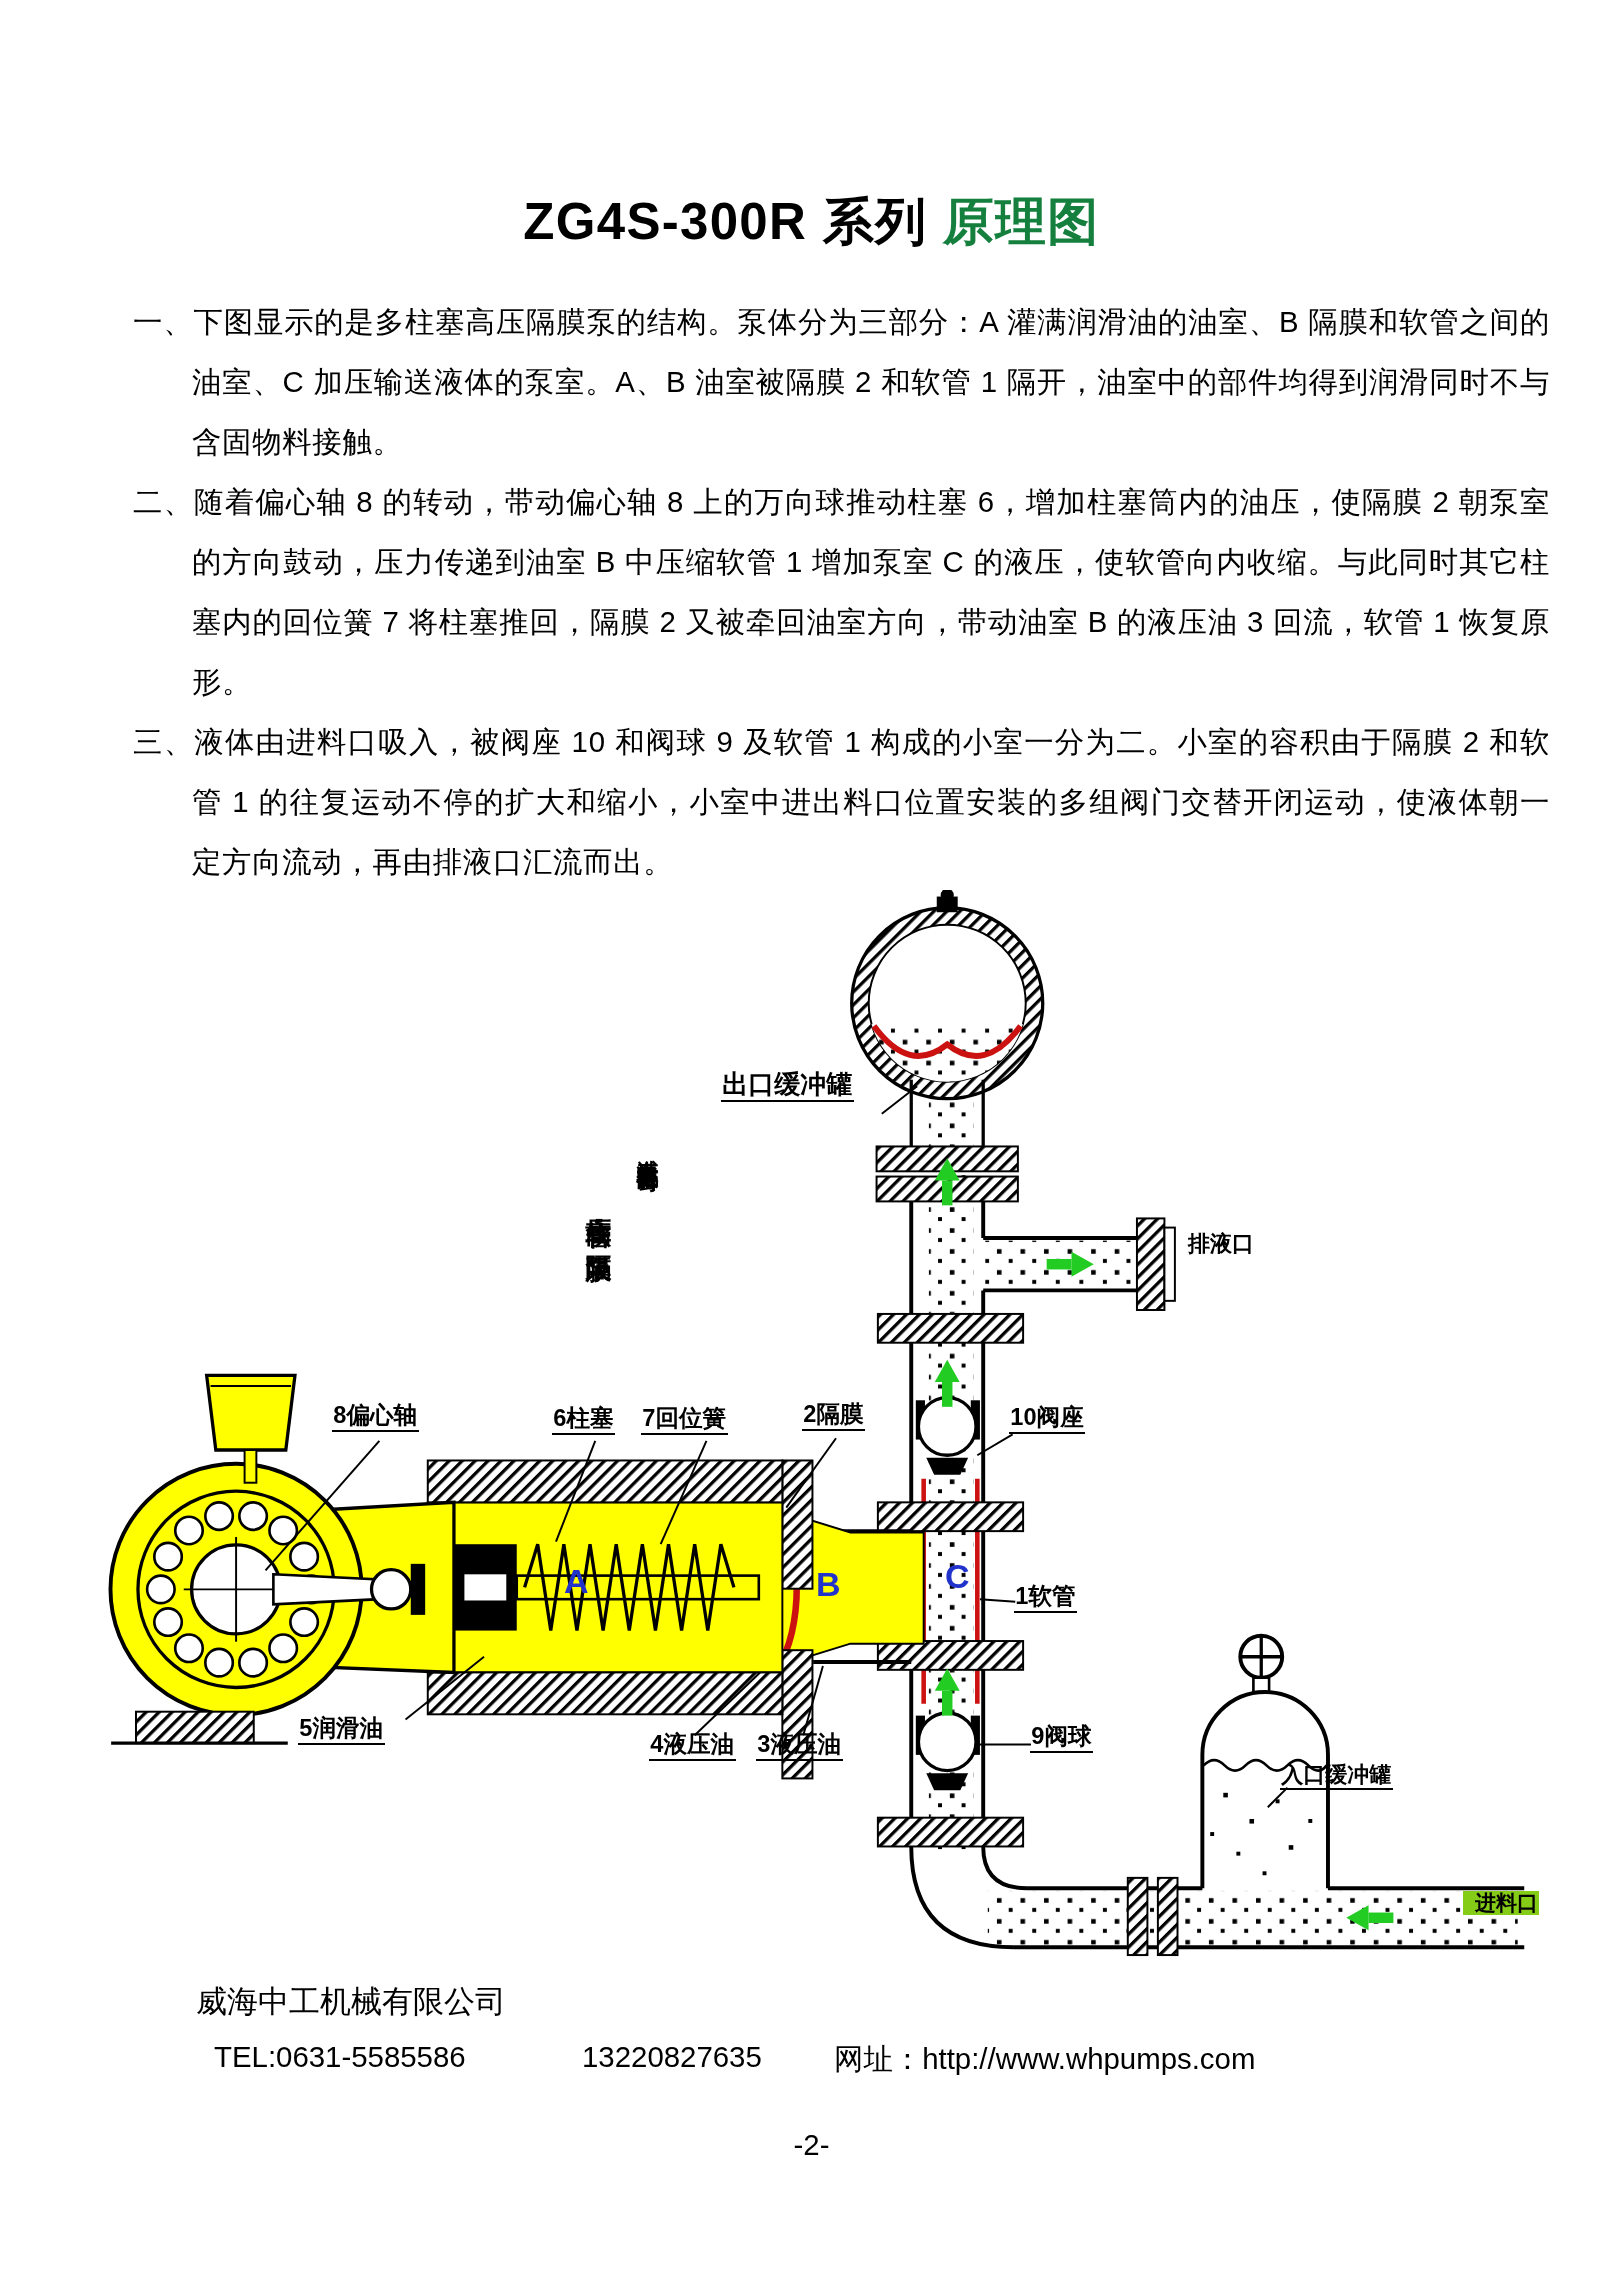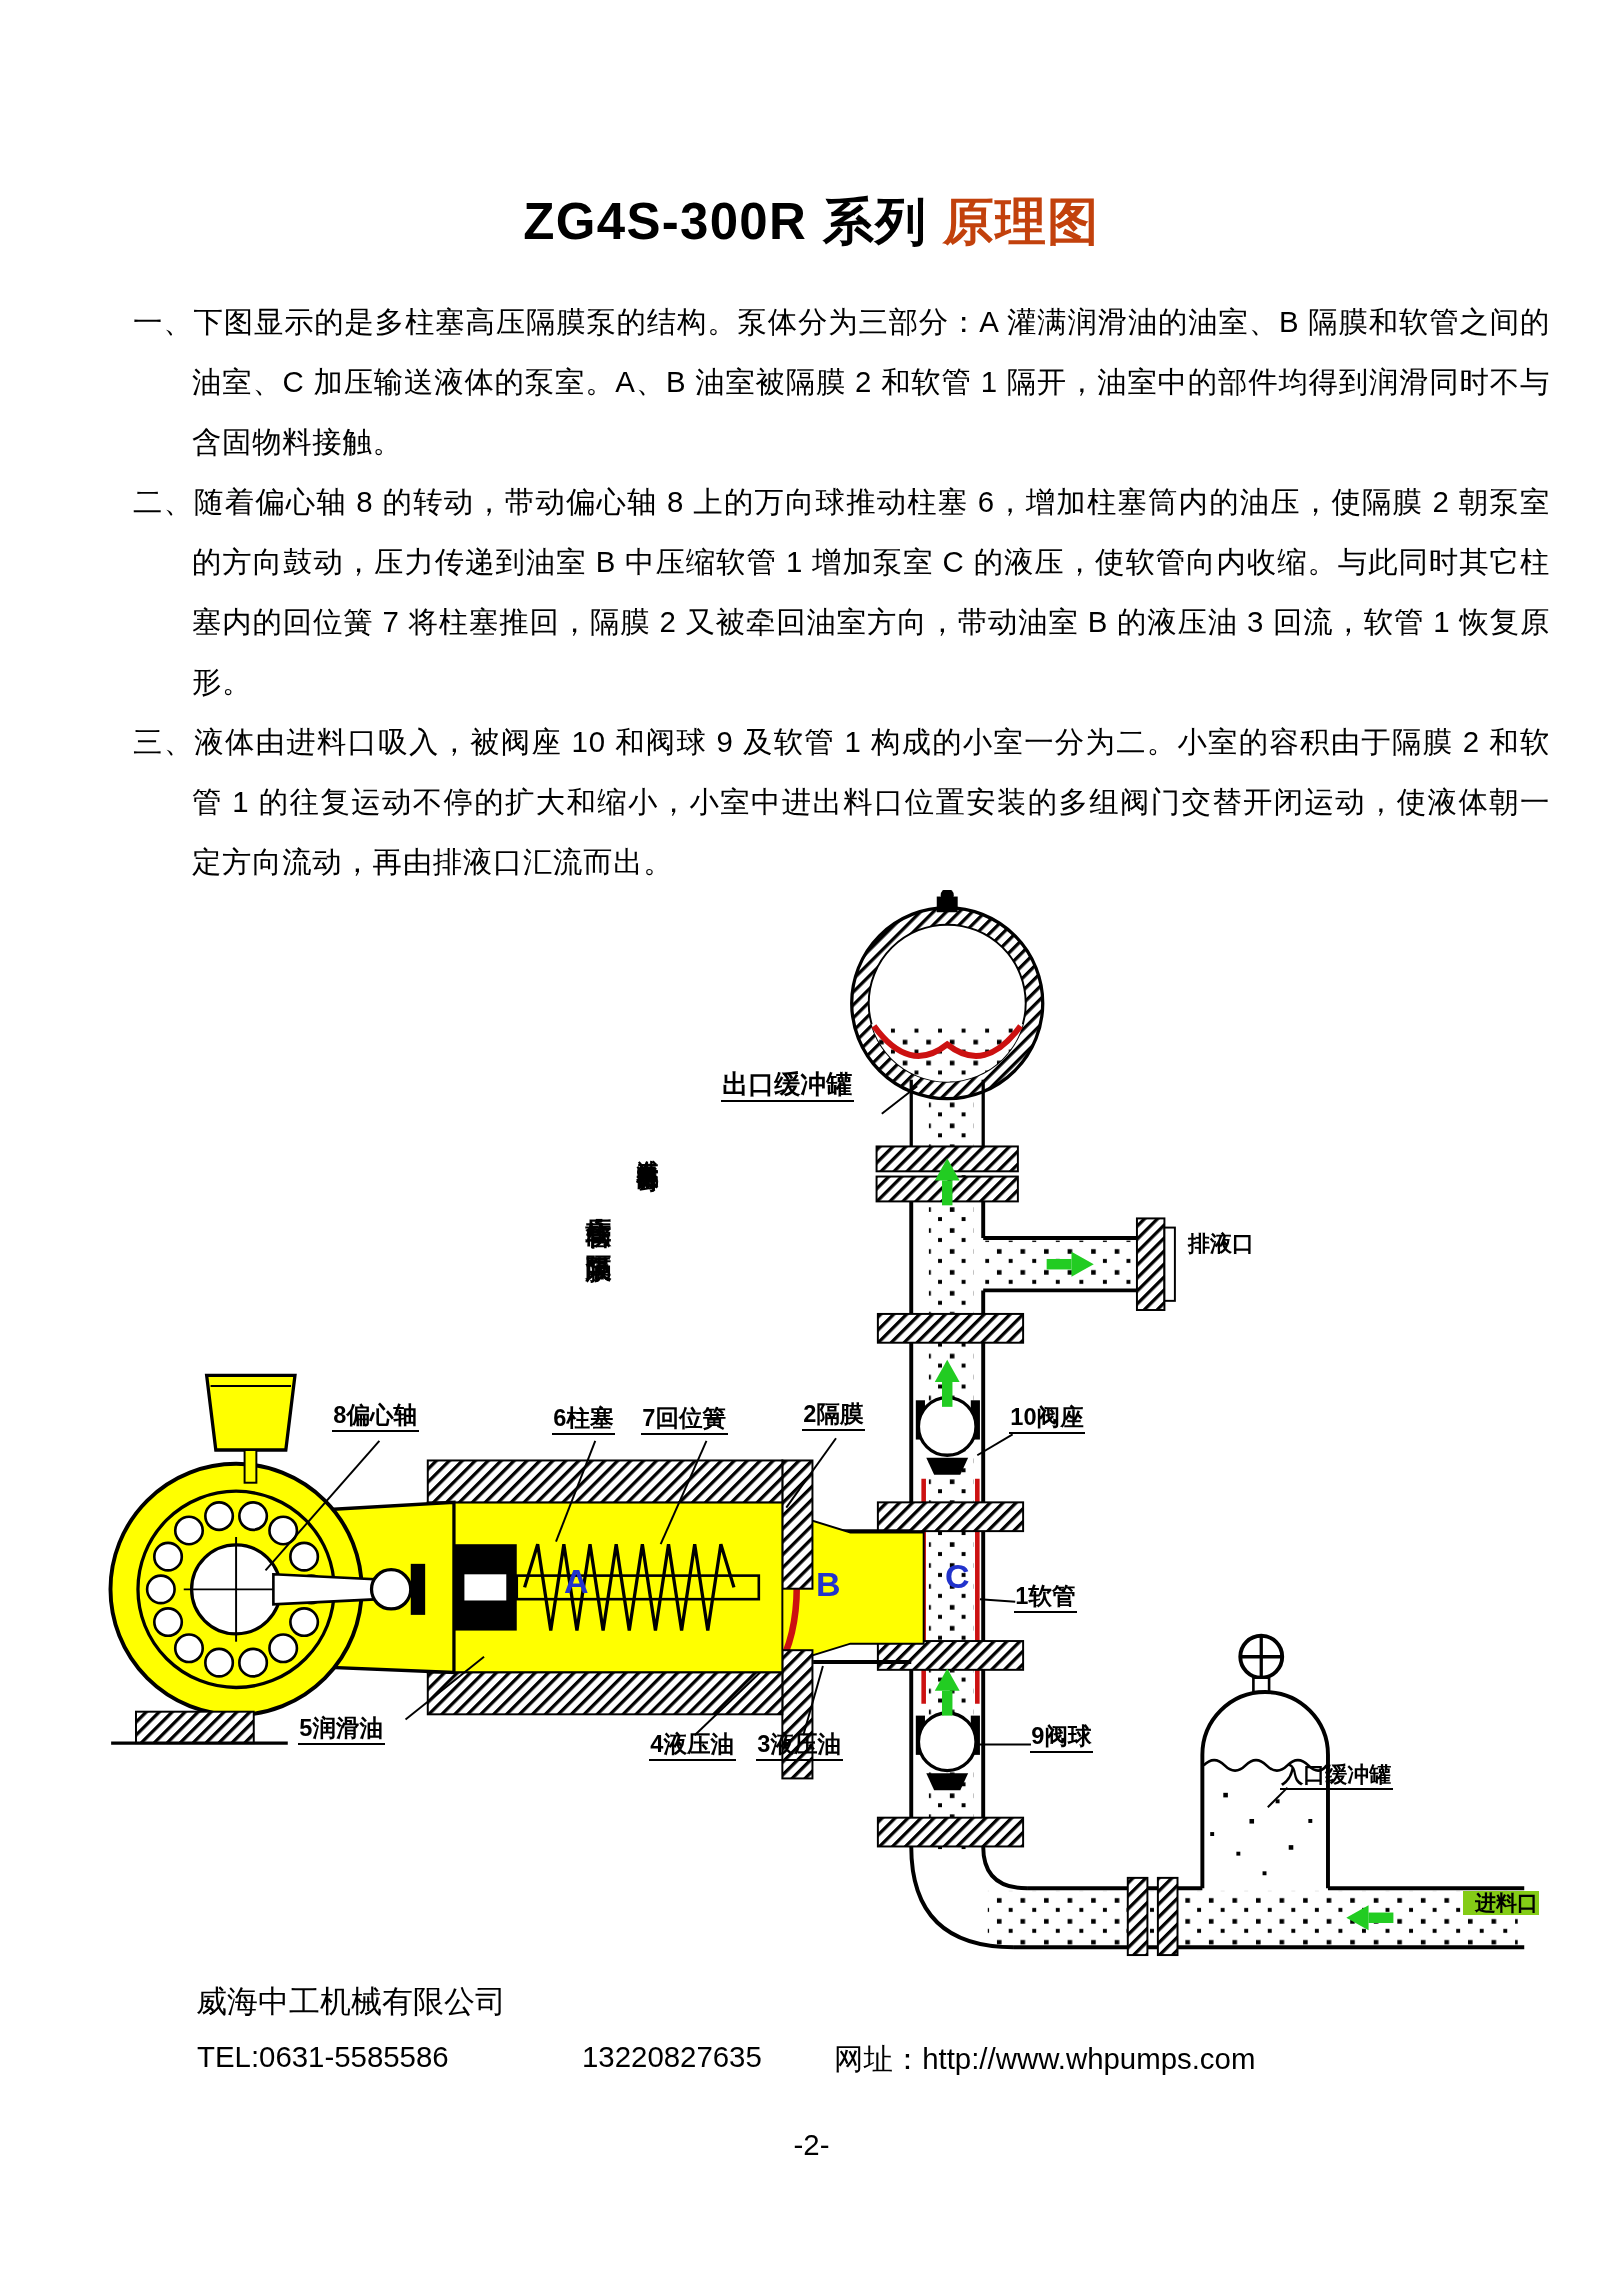--- a/index.html
+++ b/index.html
@@ -1,38 +1,38 @@
 <!DOCTYPE html>
 <html style="font-size:10.5px"><head>
 <meta charset="utf-8">
 <style>
   html,body{margin:0;padding:0;background:#e8e8e8;}
   .page{position:relative;width:1623px;height:2295px;background:#ffffff;margin:0 auto;
         font-family:"Liberation Sans","DejaVu Sans",sans-serif;color:#000;overflow:hidden;}
   
   .title{position:absolute;top:188px;left:0;width:1623px;text-align:center;
          font-size:51px;font-weight:bold;letter-spacing:1.3px;white-space:nowrap;}
-  .title .accent{color:#c2410c;}
+  .title .accent{color:#15803d;}
   
   .bodytext{position:absolute;left:133px;top:292px;width:1417px;}
   .para{margin:0;padding-left:59px;text-indent:-59px;font-size:29.4px;line-height:60px;
         text-align:justify;letter-spacing:0.7px;}
   
   .diagram{position:absolute;left:98px;top:890px;width:1459px;height:1086px;}
   .diagram svg{position:absolute;left:0;top:0;}
   .dlabel{position:absolute;font-weight:bold;font-size:23.6px;line-height:1.1;
           white-space:nowrap;border-bottom:2.6px solid #000;padding:0 1.3px 1.3px 1.3px;}
   .nounder{border-bottom:none;padding-left:12px;}
   .chamber{position:absolute;font-weight:bold;font-size:34px;color:#2233cc;
            border:none;padding:0;line-height:1;}
   .vtext{position:absolute;writing-mode:vertical-rl;text-orientation:upright;
          font-weight:bold;white-space:nowrap;letter-spacing:1.3px;}
   
   .f-company{position:absolute;left:196px;top:1981px;font-size:31px;}
-  .f-tel{position:absolute;left:197px;top:2040px;font-size:29.4px;}
+  .f-tel{position:absolute;left:214px;top:2040px;font-size:29.4px;}
   .f-phone{position:absolute;left:582px;top:2040px;font-size:29.4px;}
   .f-web{position:absolute;left:834px;top:2040px;font-size:29.4px;}
   .f-page{position:absolute;left:0;top:2128px;width:1623px;text-align:center;font-size:29.4px;}
 </style>
 </head>
 <body>
 
 <div class="page">
 
   <div class="title">

